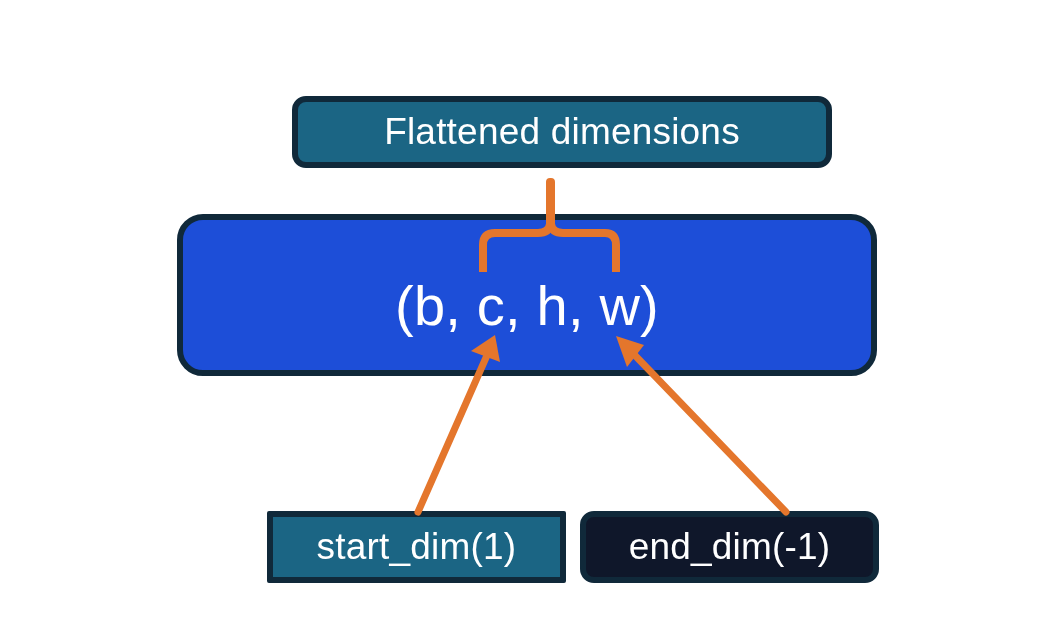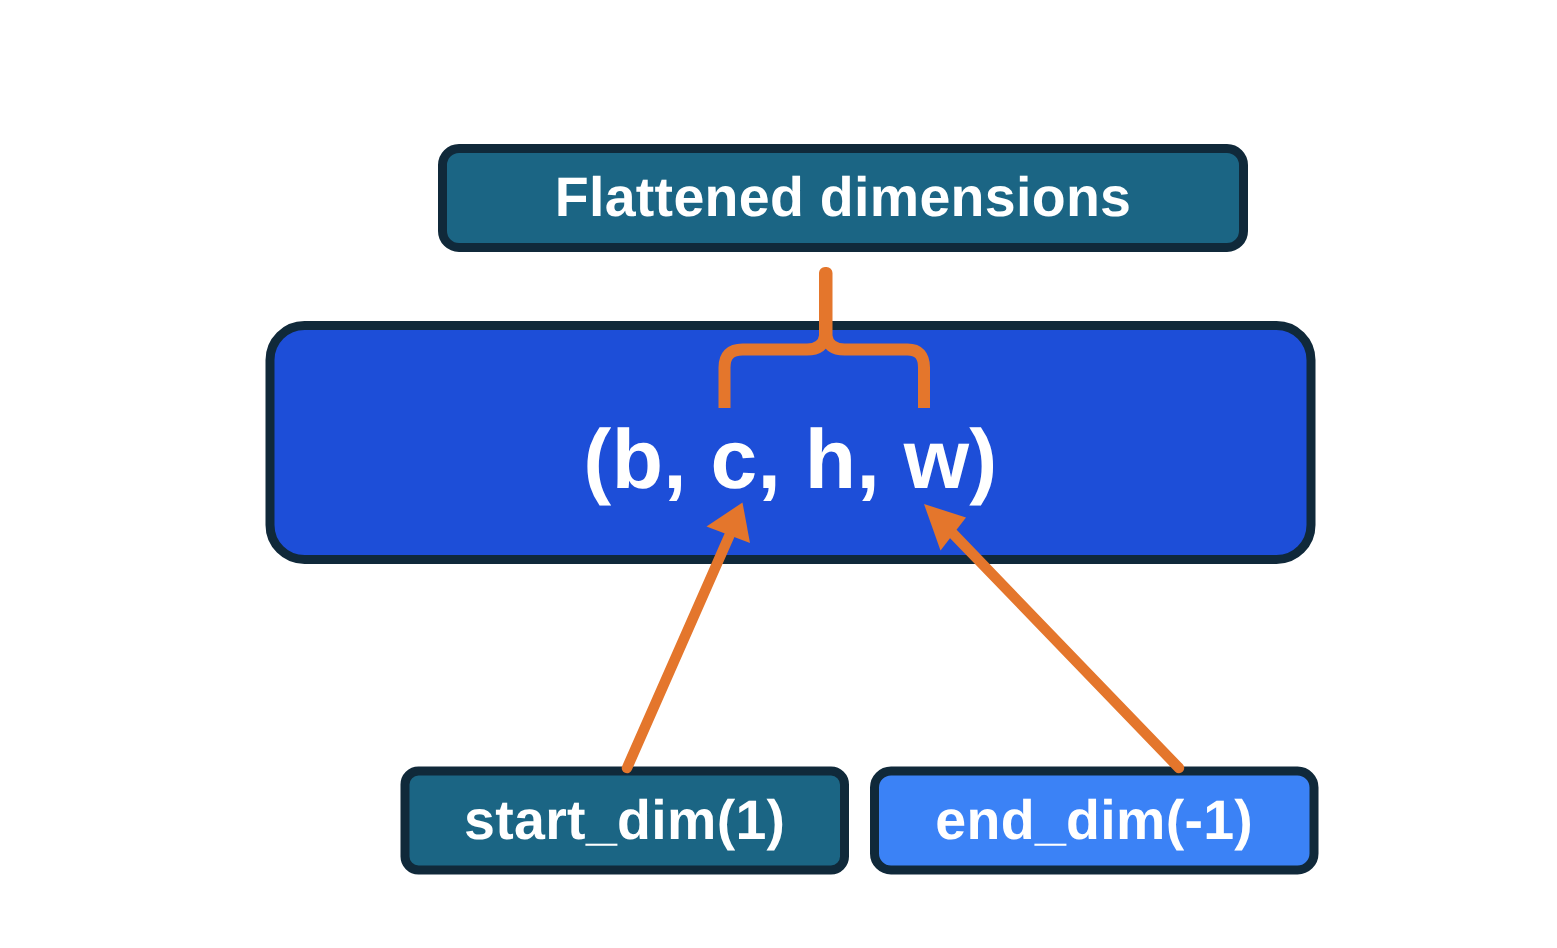--- a/index.html
+++ b/index.html
@@ -18,21 +18,21 @@
   .node {
     position: absolute;
     box-sizing: border-box;
     display: flex;
     align-items: center;
     justify-content: center;
     background: #1b6584;
     border: 6px solid #10293a;
     border-radius: 16px;
     color: #ffffff;
-    font-weight: 700;
+    font-weight: 400;
     letter-spacing: 0.2px;
     white-space: nowrap;
     z-index: 2;
   }
   #node-flattened {
     left: 292px;
     top: 96px;
     width: 540px;
     height: 72px;
     font-size: 37px;
@@ -45,21 +45,21 @@
     height: 162px;
     font-size: 56px;
     border-radius: 26px;
   }
   #node-start-dim {
     left: 267px;
     top: 511px;
     width: 299px;
     height: 72px;
     font-size: 37px;
-    border-radius: 12px;
+    border-radius: 2px;
   }
   #node-end-dim {
     left: 580px;
     top: 511px;
     width: 299px;
     height: 72px;
     font-size: 37px;
     border-radius: 14px;
   }
   #shape-label {
@@ -86,21 +86,21 @@
   </div>
 
   <div class="node" id="node-shape" style="background: #1d4ed8; border-color: rgb(16, 41, 58); color: rgb(255, 255, 255);">
     <span id="shape-label">(b, c, h, w)</span>
   </div>
 
   <div class="node" id="node-start-dim" style="background: rgb(27, 101, 132); border-color: rgb(16, 41, 58); color: rgb(255, 255, 255);">
     <span>start_dim(1)</span>
   </div>
 
-  <div class="node" id="node-end-dim" style="background: #3b82f6; border-color: rgb(16, 41, 58); color: rgb(255, 255, 255);">
+  <div class="node" id="node-end-dim" style="background: #0f172a; border-color: rgb(16, 41, 58); color: rgb(255, 255, 255);">
     <span>end_dim(-1)</span>
   </div>
 
   <svg id="overlay" viewBox="0 0 1038 632">
 
     <path d="M 483 272
              L 483 245
              Q 483 233 495 233
              L 538 233
              Q 549 233 550 224

